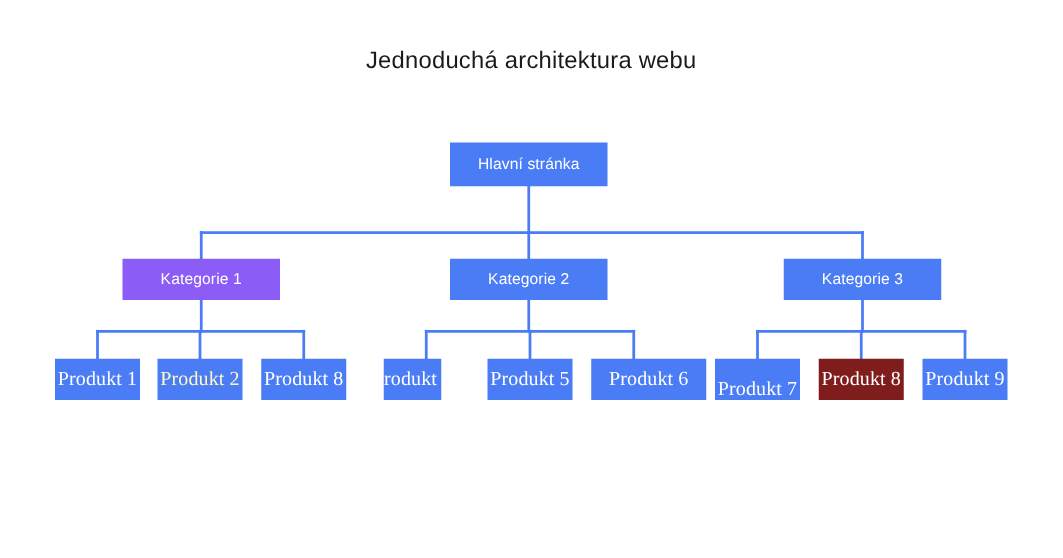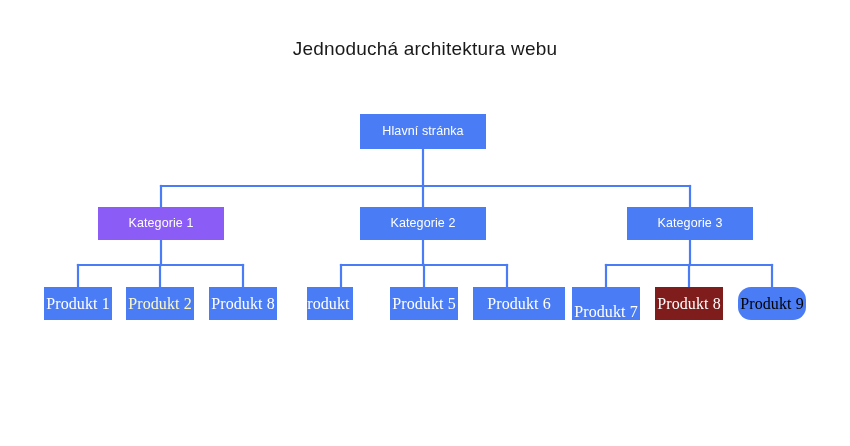--- a/index.html
+++ b/index.html
@@ -160,19 +160,19 @@
       </div>
       <div class="node prod" style="left: 473px; top: 287px; width: 92px; height: 33px; background: rgb(74, 124, 246); color: rgb(255, 255, 255);">
         <span>Produkt 6</span>
       </div>
       <div class="node prod" style="left: 572px; top: 287px; width: 68px; height: 33px; background: rgb(74, 124, 246); color: rgb(255, 255, 255); align-items: flex-end;">
         <span>Produkt 7</span>
       </div>
       <div class="node prod" style="left: 655px; top: 287px; width: 68px; height: 33px; background: #7f1d1d; color: rgb(255, 255, 255);">
         <span>Produkt 8</span>
       </div>
-      <div class="node prod" style="left: 738px; top: 287px; width: 68px; height: 33px; background: rgb(74, 124, 246); color: #000000; border-radius: 13px;">
+      <div class="node prod" style="left: 738px; top: 287px; width: 68px; height: 33px; background: rgb(74, 124, 246); color: #ffffff;">
         <span>Produkt 9</span>
       </div>
     </div>
 
 
 </div>
 
 </body></html>

